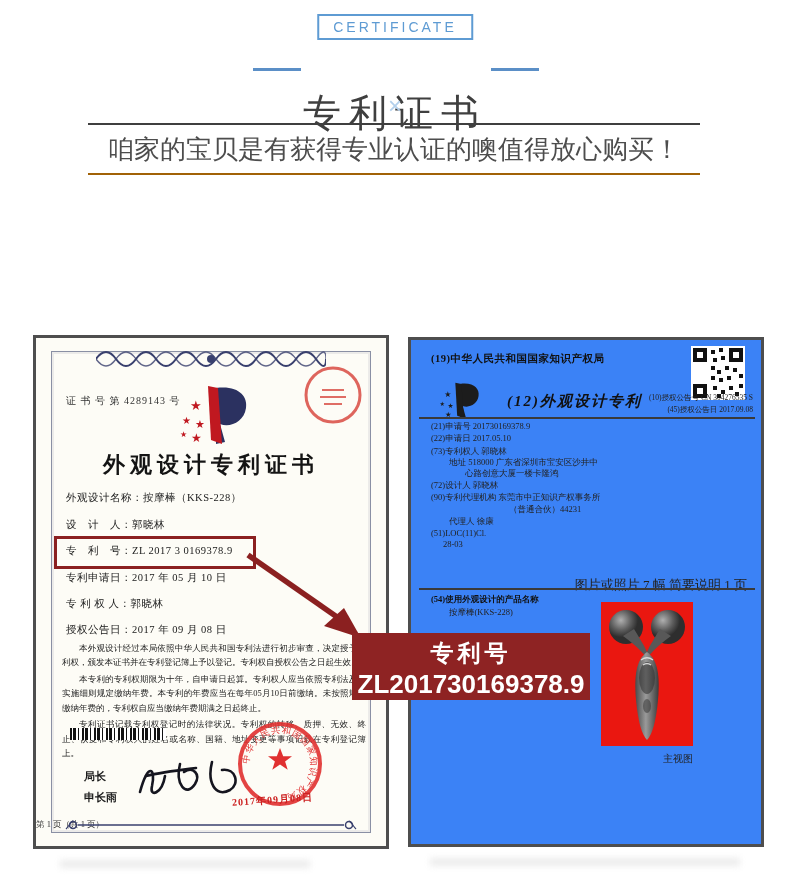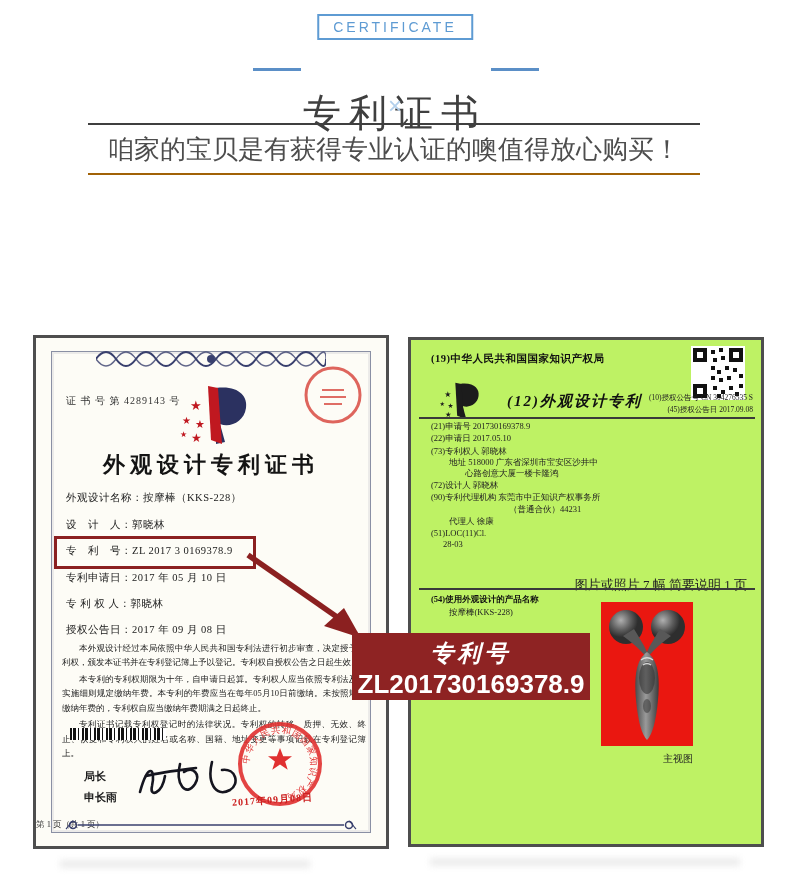--- a/index.html
+++ b/index.html
@@ -15,21 +15,21 @@
   .dash-l{left:253px;} .dash-r{right:251px;}
   .x-divider{position:absolute;top:92px;left:0;width:100%;text-align:center;
              font-size:24px;color:#b3d0ec;font-weight:300;}
   .subtitle-box{position:absolute;top:123px;left:88px;width:612px;height:48px;
                 border-top:2px solid #3f3f3f;border-bottom:2px solid #a16207;
                 line-height:48px;text-align:center;font-size:26px;color:#4d4d4d;}
   .banner{position:absolute;top:228px;left:33px;width:722px;height:70px;background:#3b3b3b;
           color:#fff;font-size:34px;font-weight:bold;letter-spacing:3px;text-align:center;
           line-height:70px;}
   
-  .cert{position:absolute;box-sizing:border-box;border:3px solid #4e4e4e;background:#bef264;}
+  .cert{position:absolute;box-sizing:border-box;border:3px solid #4e4e4e;background:#3b82f6;}
   #cert-left{left:33px;top:335px;width:356px;height:514px;background:#fdfcf6;
              font-family:"Liberation Serif",serif;}
   #cert-right{left:408px;top:337px;width:356px;height:510px;
               font-family:"Liberation Serif",serif;}
   .inner-frame{position:absolute;top:13px;bottom:13px;left:15px;right:15px;
                border:1px solid #8a90a4;box-shadow:inset 0 0 0 2px rgba(138,144,164,.15);}
   .lace{position:absolute;top:9px;left:50%;transform:translateX(-50%);}
   .certno{position:absolute;top:56px;left:30px;font-size:10px;color:#333;letter-spacing:1px;}
   .stamp-small{position:absolute;top:26px;right:22px;}
   .logo-main{position:absolute;top:42px;left:142px;}
@@ -64,21 +64,21 @@
   .r-note{position:absolute;top:236px;right:14px;font-size:13px;color:#222;}
   .r-hr2{position:absolute;top:248px;left:8px;right:6px;border-top:2px solid #3a3a3a;}
   .r-54{position:absolute;top:254px;left:20px;font-size:8.5px;font-weight:600;color:#111;}
   .r-pname{position:absolute;top:267px;left:38px;font-size:8.5px;color:#222;}
   .figure-box{position:absolute;top:262px;left:190px;width:92px;height:144px;background:#ea1710;}
   .fig-caption{position:absolute;top:412px;left:190px;width:92px;text-align:right;font-size:10px;color:#222;}
   
   .hl-arrow{position:absolute;left:244px;top:550px;}
   .callout{position:absolute;left:352px;top:633px;width:238px;height:67px;background:#8e2323;
            color:#fff;text-align:center;font-family:"Liberation Sans",sans-serif;}
-  .callout .lab{font-size:23px;font-weight:bold;letter-spacing:4px;margin-top:5px;font-style:italic;}
+  .callout .lab{font-size:23px;font-weight:bold;letter-spacing:4px;margin-top:5px;}
   .callout .num{font-size:26px;font-weight:bold;letter-spacing:0;margin-top:0px;}
   .shadow{position:absolute;height:8px;background:#ececec;filter:blur(3px);}
   .sh1{left:60px;top:860px;width:250px;} .sh2{left:430px;top:858px;width:310px;}
 </style>
 </head>
 <body>
 
 <div id="canvas">
 
   <div class="badge">CERTIFICATE</div>

